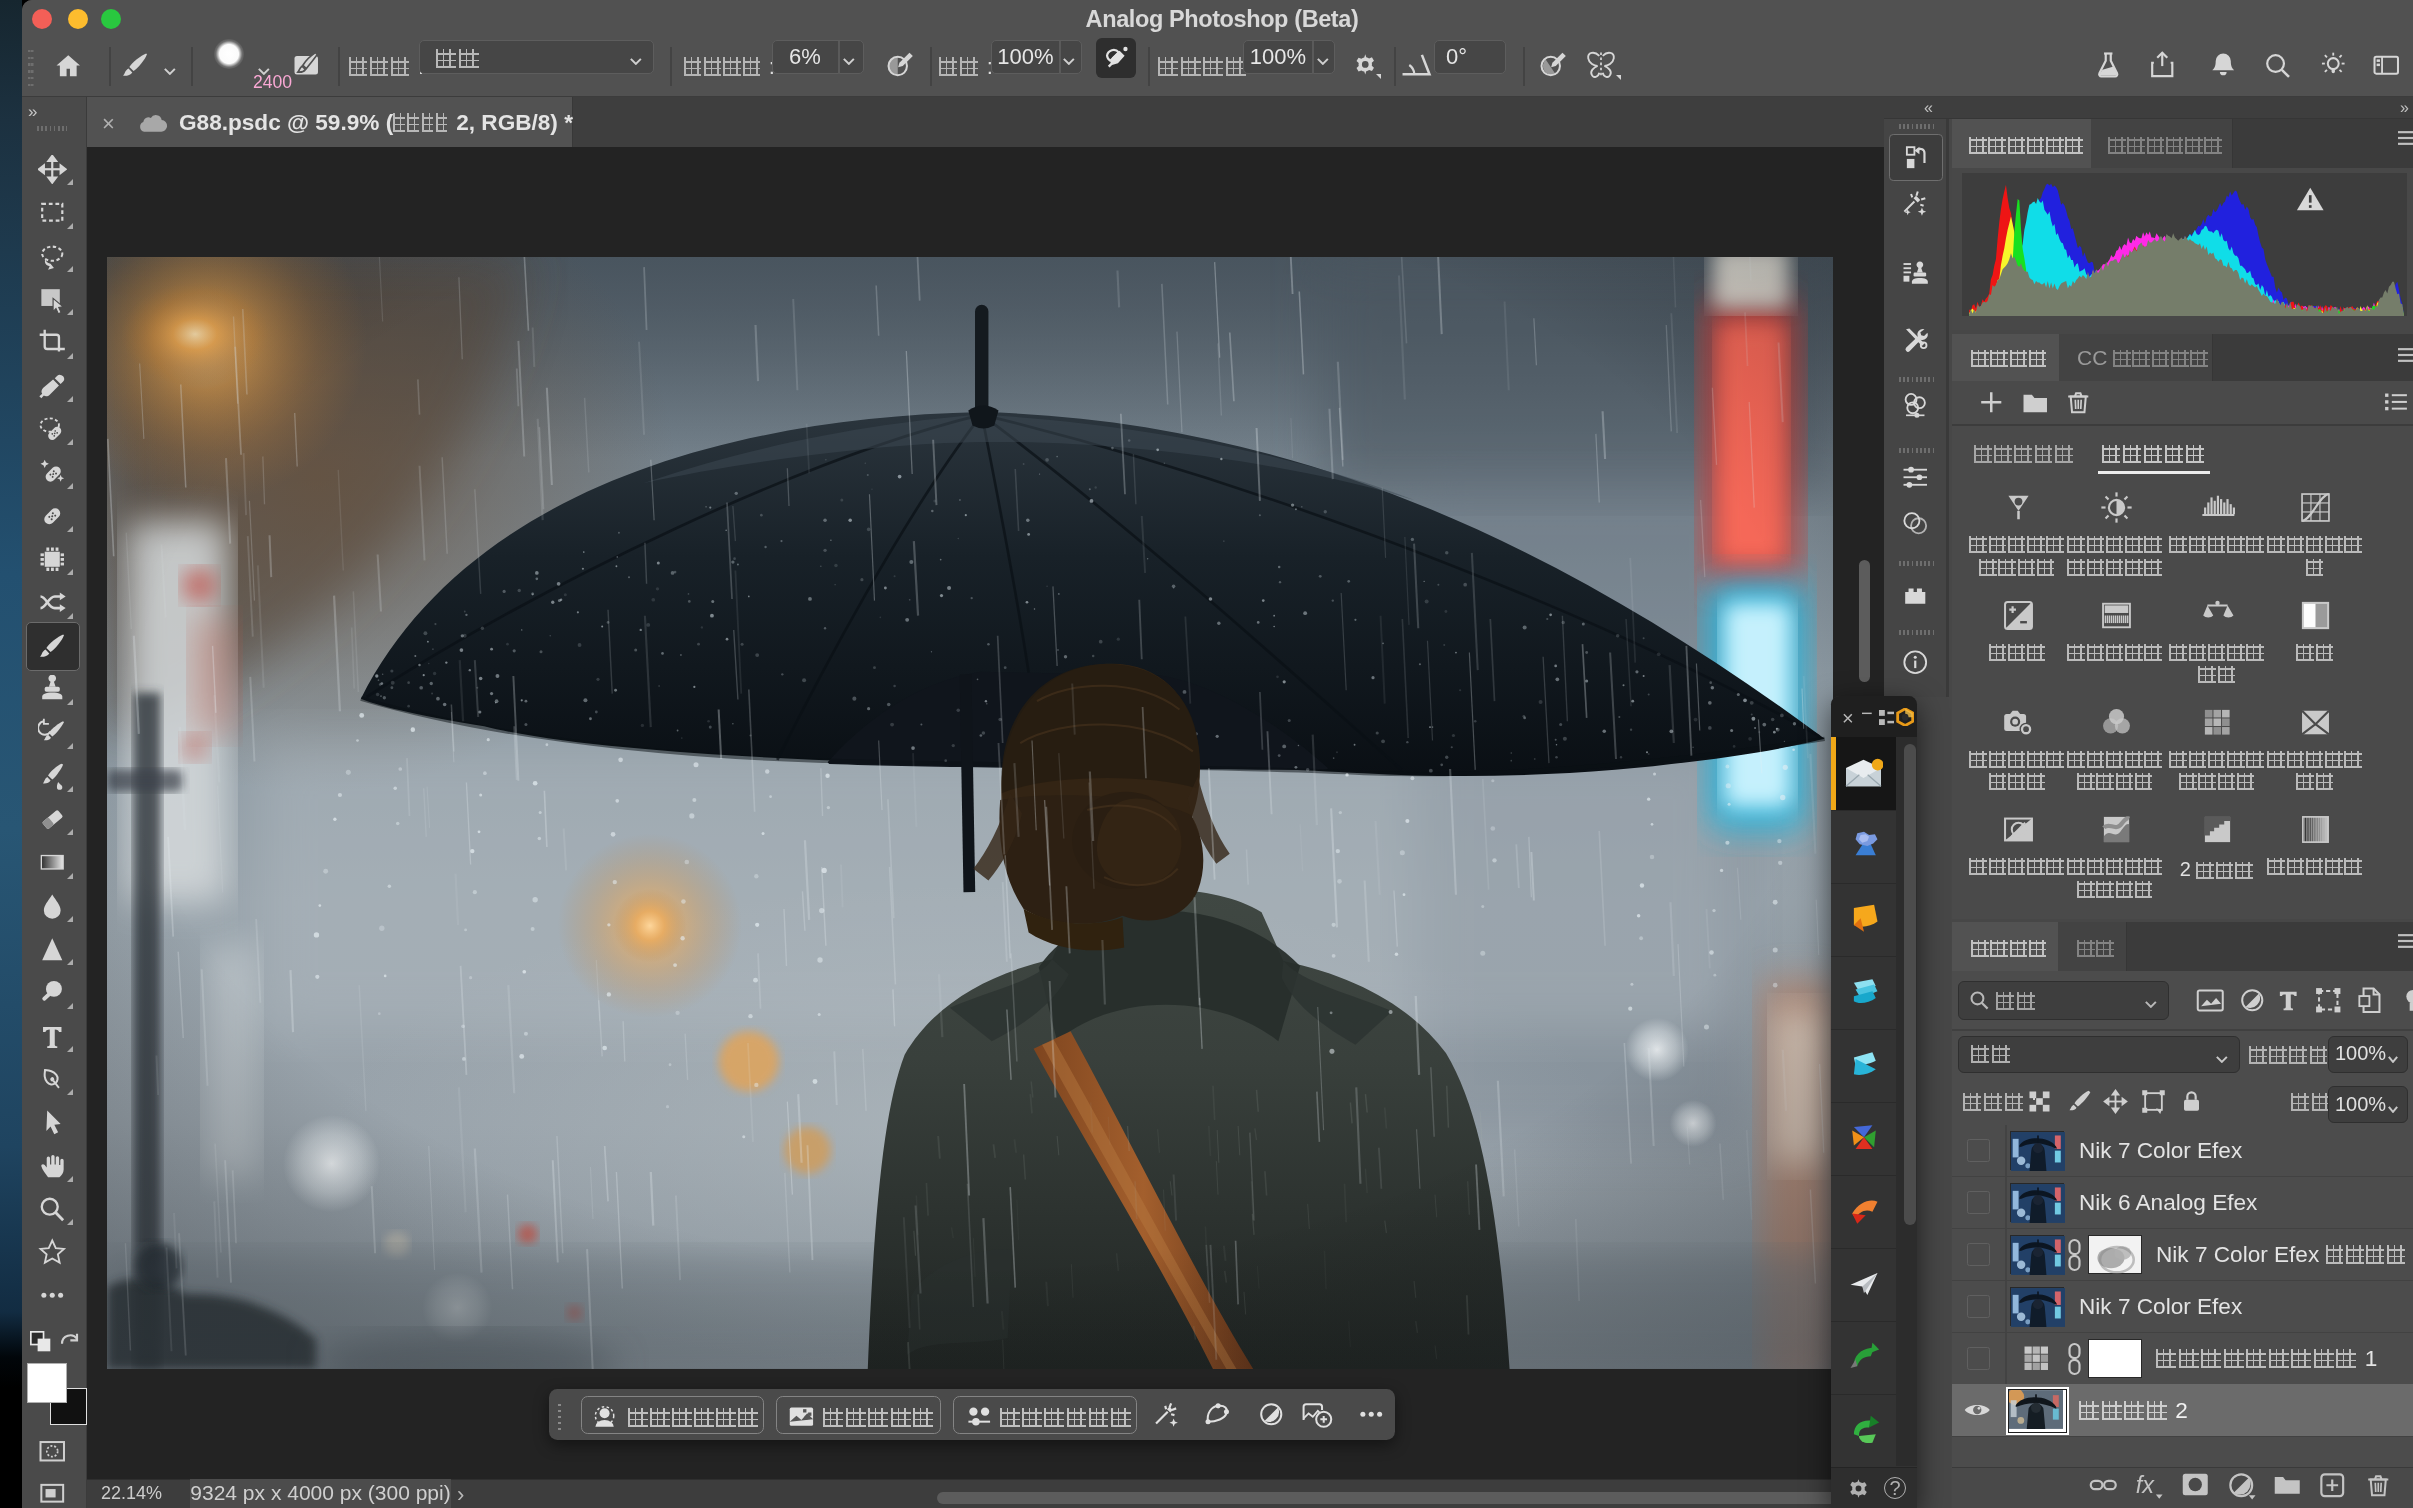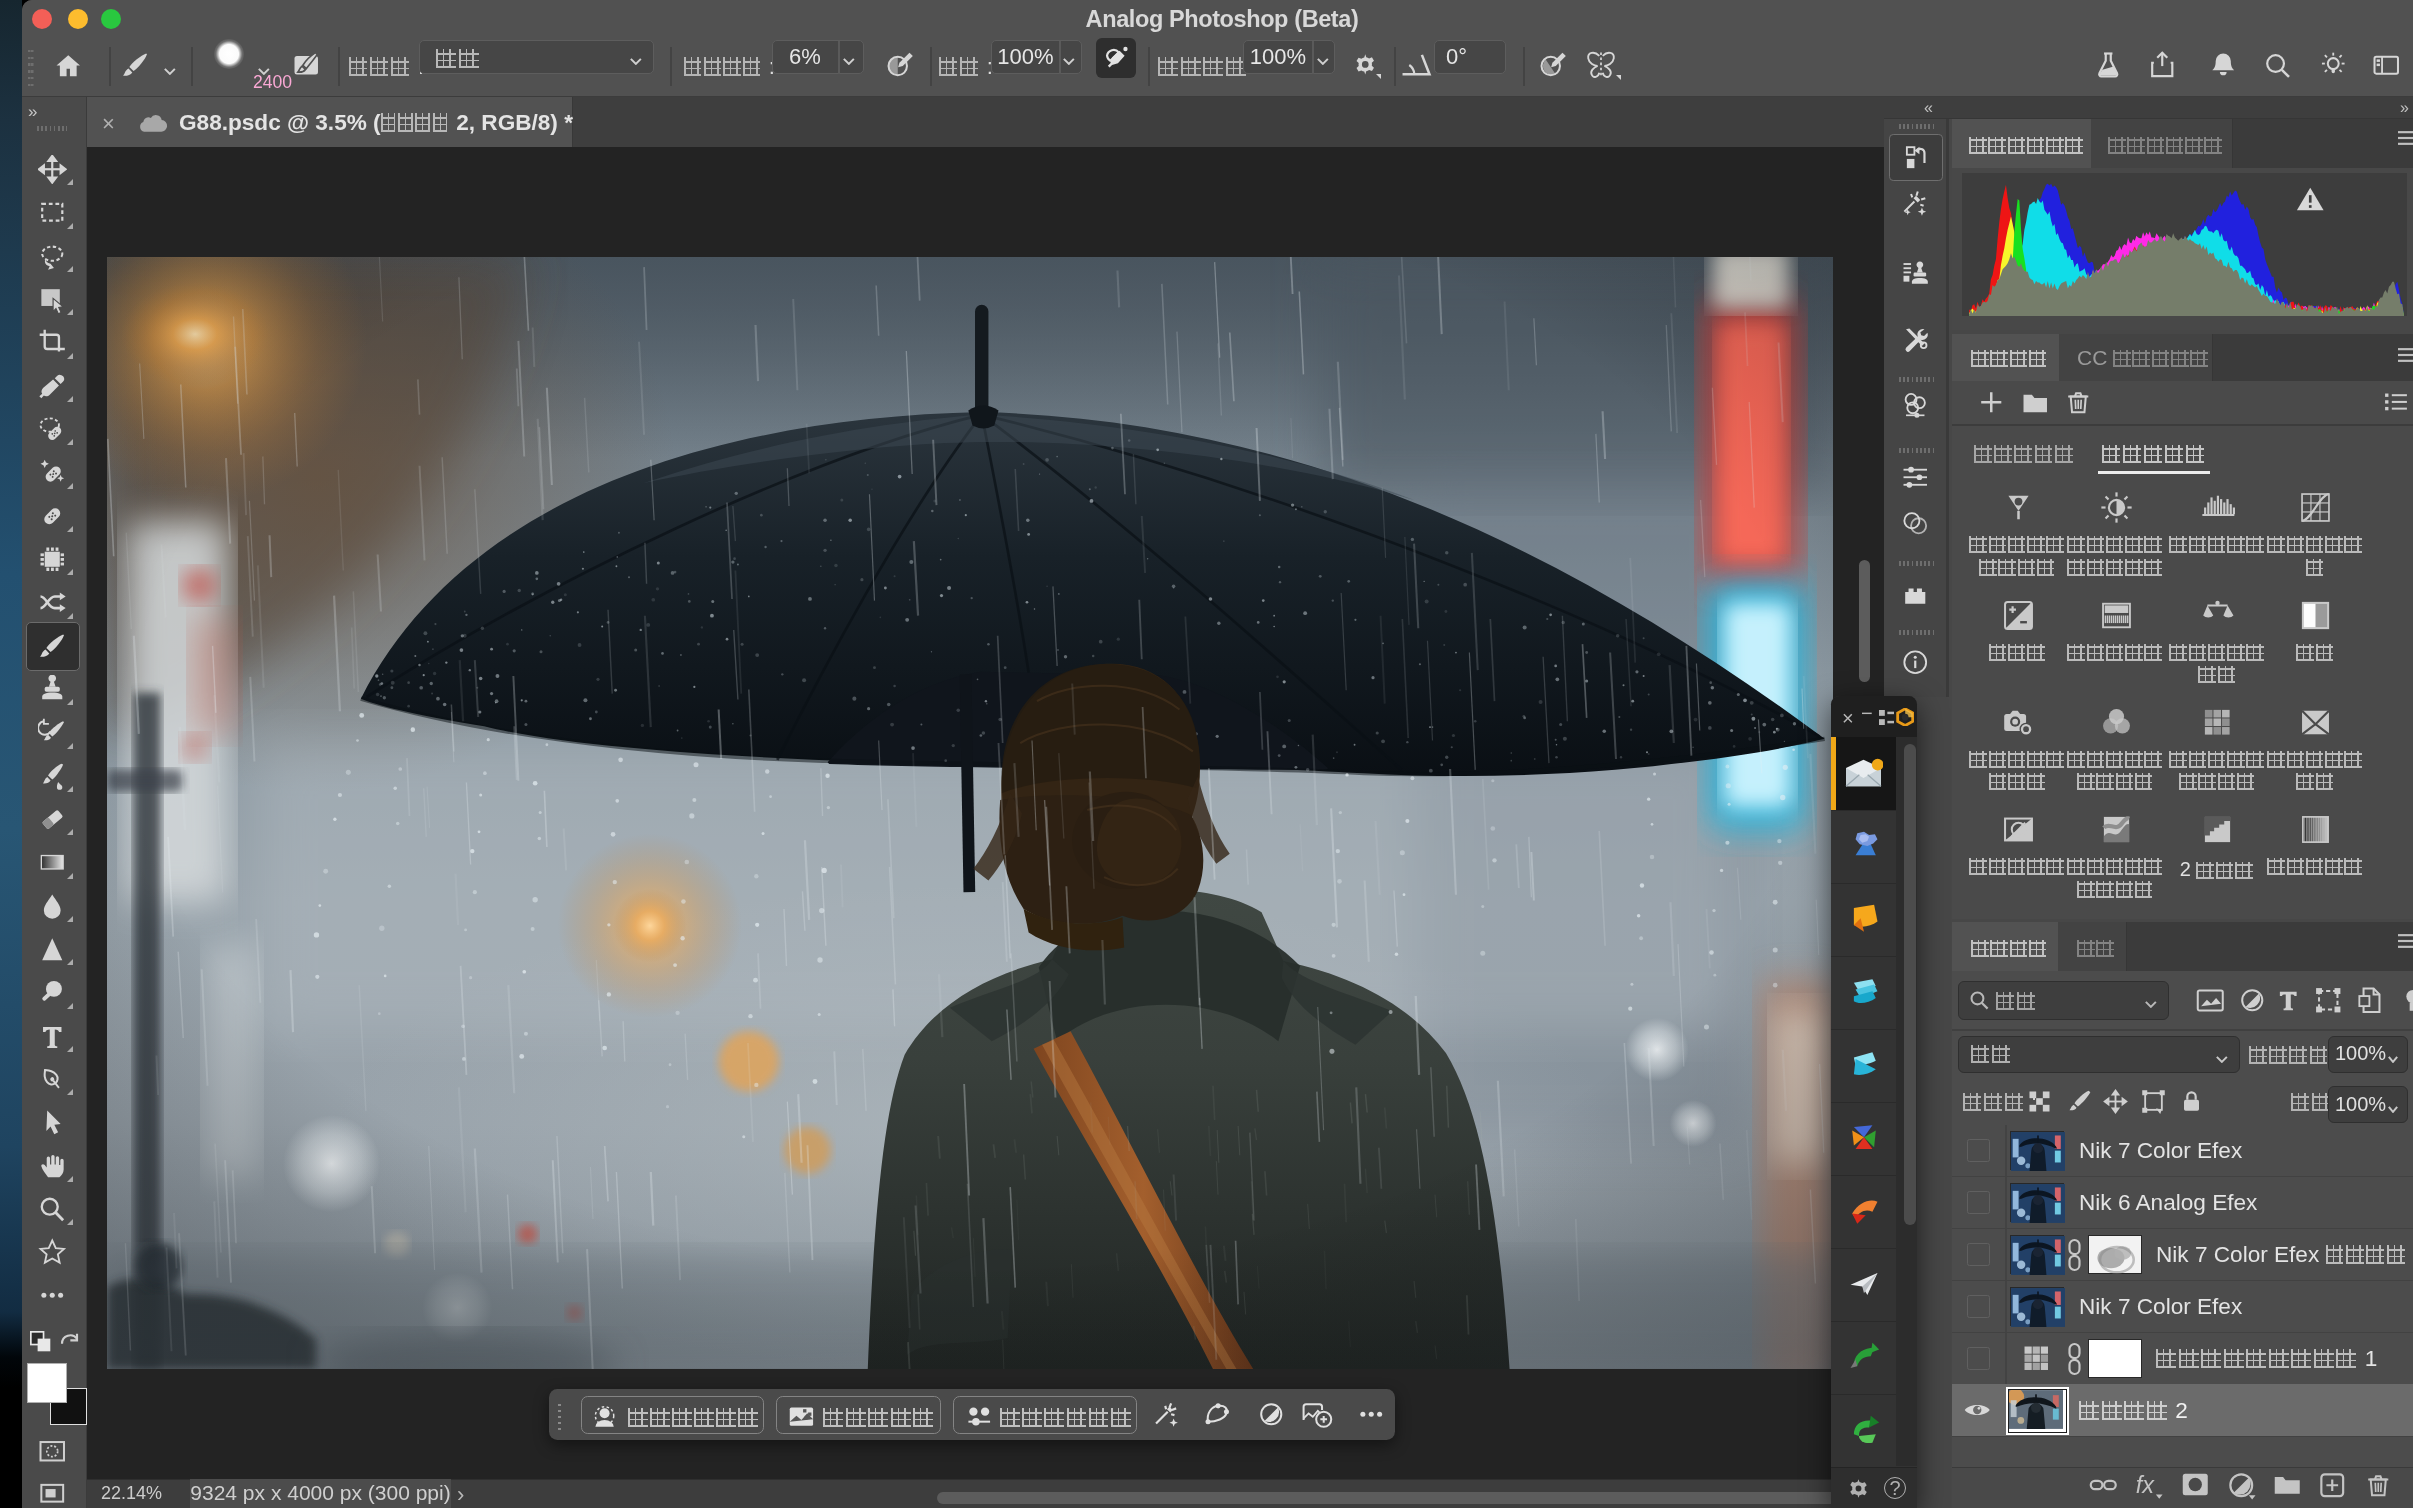--- a/index.html
+++ b/index.html
@@ -173,21 +173,21 @@
       <rect x="5.5" y="10" width="4" height="3" fill="#d6d6d6"></rect>
       <rect x="5.5" y="15" width="4" height="3" fill="#d6d6d6"></rect>
     </svg></div>
 <div class="ab" style="left:87px;top:97px;width:1797px;height:50px;background:#3e3e3e;"></div>
 <div class="ab" style="left:87px;top:97px;width:486px;height:50px;background:#525252;border-right:0.8px solid #383838;"></div>
 <div class="ab" style="left:102px;top:111px;width:17px;height:22px;color:#b0b0b0;font-size:22px;">×</div>
 <div class="ab" style="left:134px;top:110px;width:37px;height:25px;"><svg width="37" height="25" viewBox="0 0 44 30">
       <path d="M33,12 a7,7 0 0 0 -13,-2.4 A6,6 0 0 0 11,14.5 6,6 0 0 0 12,26 h20 a7,7 0 0 0 1,-14 Z" fill="#a8a8a8"></path>
     </svg></div>
 <div class="ab row" style="left:179px;top:109px;width:394px;height:27px;color:#dcdcdc;overflow:hidden;">
-    <span style="color:#e4e4e4;font-size:22.6px;font-weight:bold;">G88.psdc @ 3.5% (</span>
+    <span style="color:#e4e4e4;font-size:22.6px;font-weight:bold;">G88.psdc @ 59.9% (</span>
     <i class="j s26"></i>
     <i class="j s26"></i>
     <i class="j s26"></i>
     <i class="j s26"></i>
     <span style="color:#e4e4e4;font-size:22.6px;font-weight:bold;">&nbsp;2, RGB/8) *</span>
   </div>
 <div class="ab" style="left:22px;top:97px;width:65px;height:1411px;background:#4a4a4a;border-right:1.7px solid #3b3b3b;"></div>
 <div class="ab" style="left:28px;top:102px;width:25px;height:15px;color:#c8c8c8;font-size:17px;letter-spacing:-1.7px;">»</div>
 <div class="ab" style="left:37px;top:126px;width:30px;height:5px;background:repeating-linear-gradient(90deg,#6e6e6e 0 1.7px,transparent 1.7px 4.2px);"></div>
 <div class="ab" style="left:26px;top:622px;width:54px;height:49px;background:#2f2f2f;border:0.8px solid #6b6b6b;border-radius:5px;"></div>

